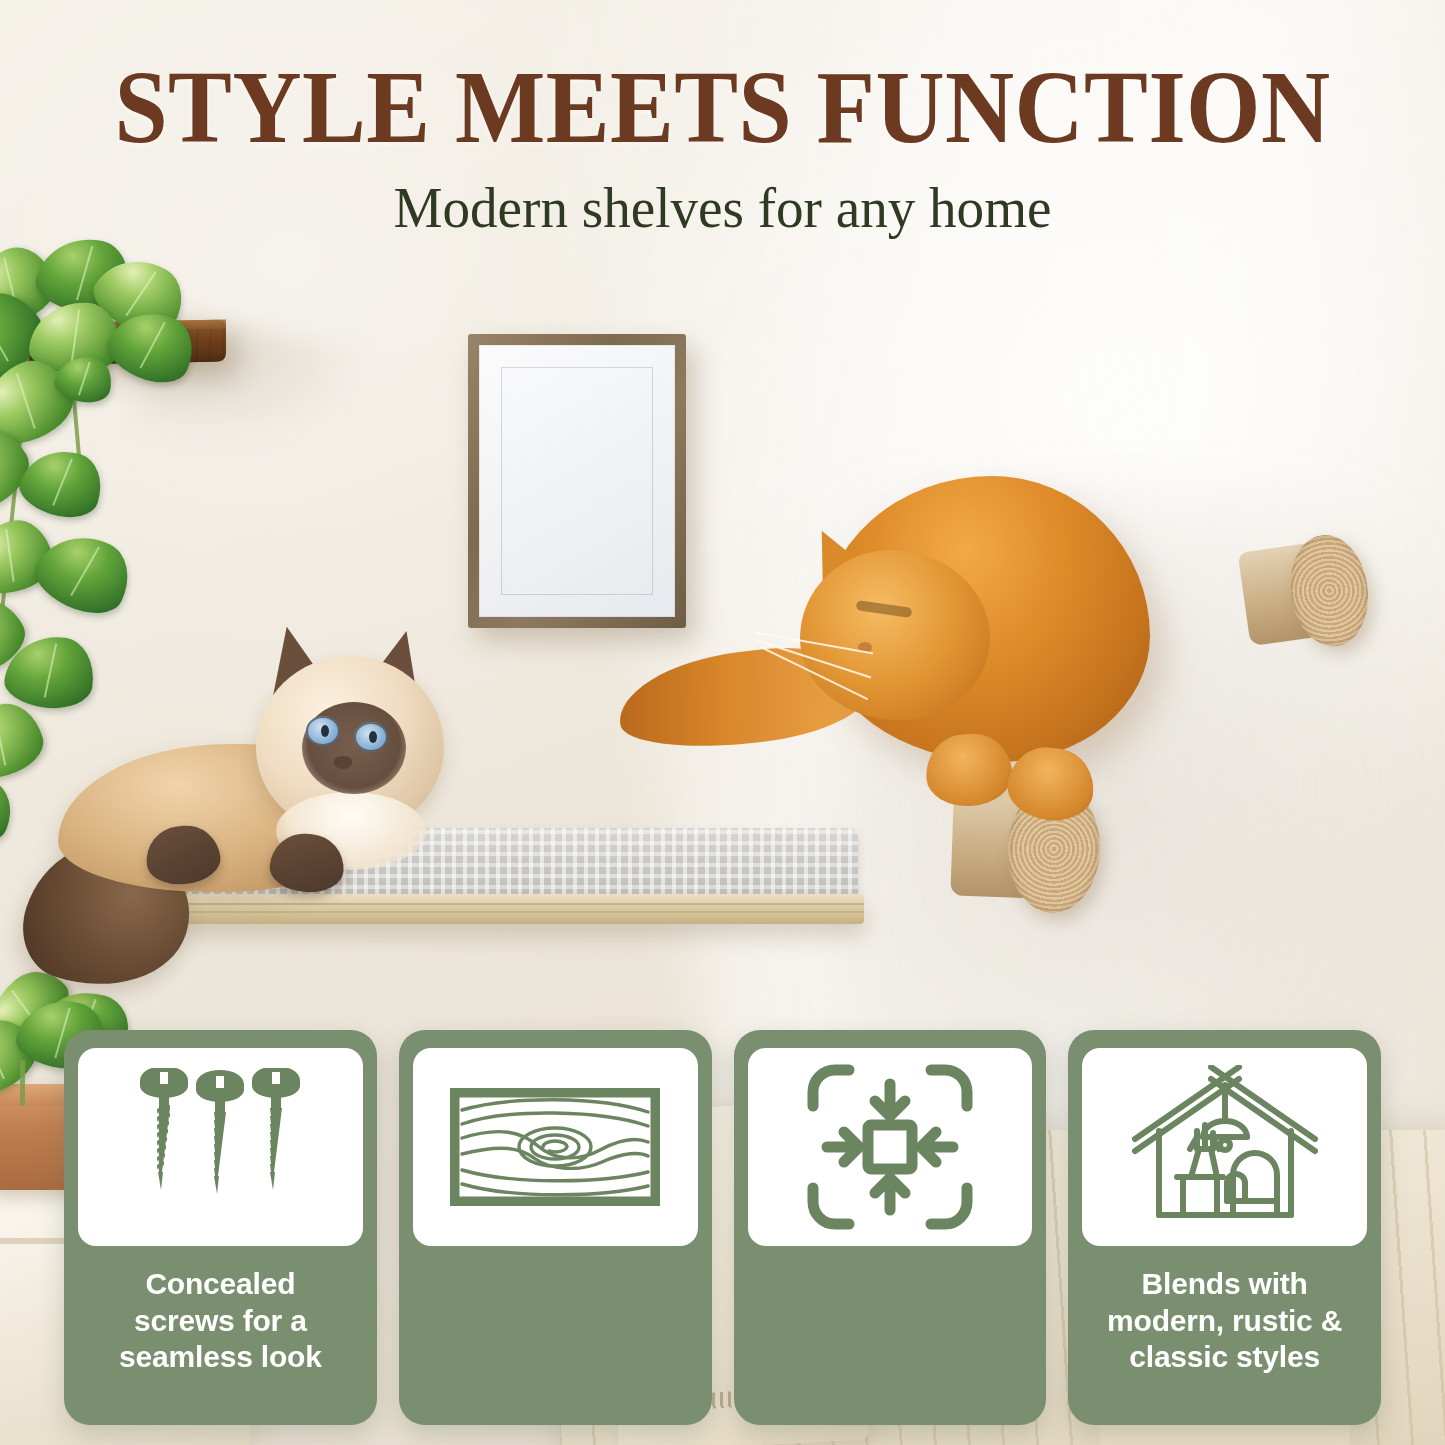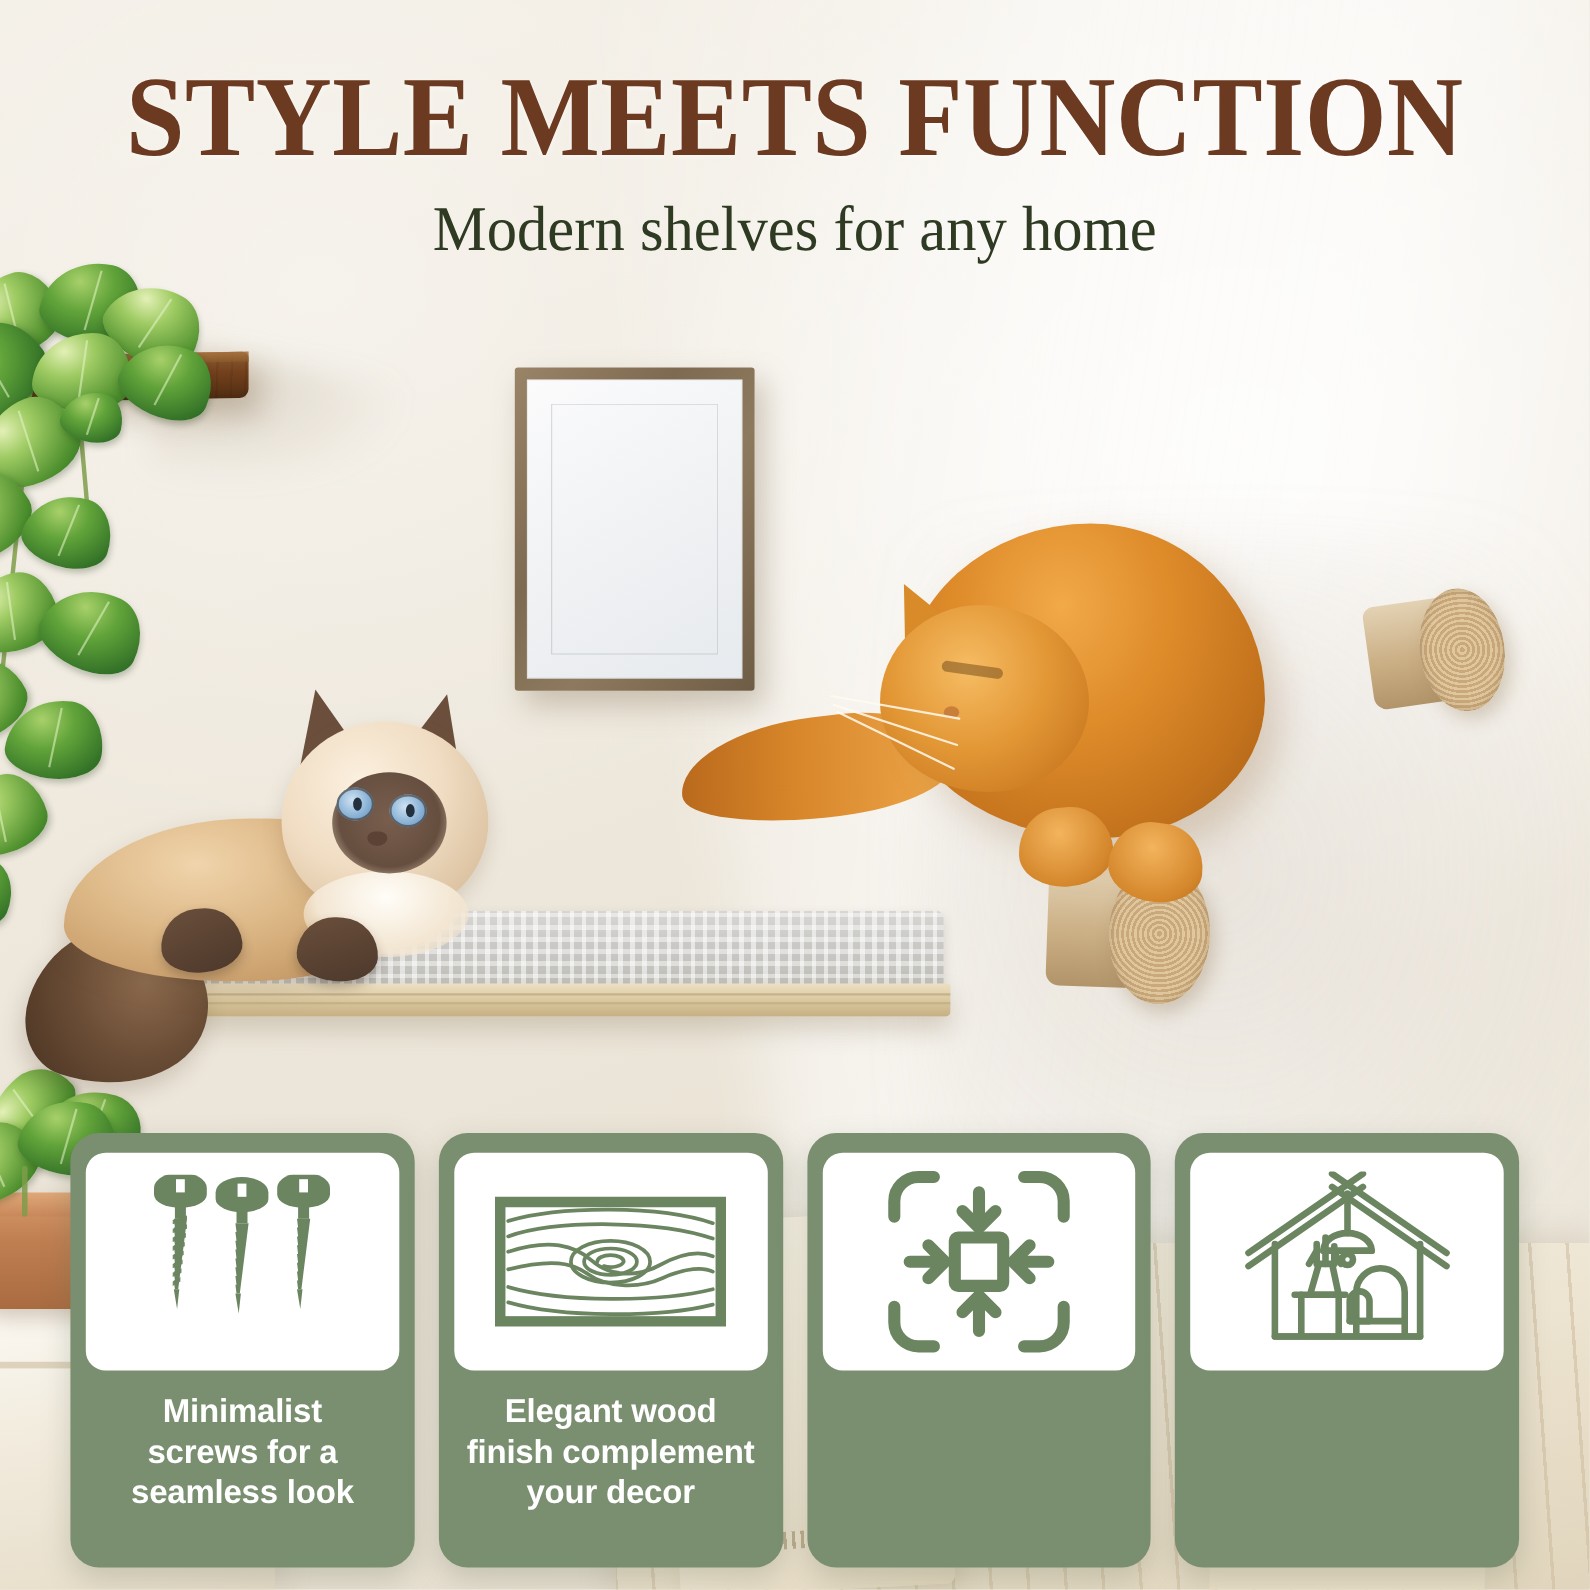--- a/index.html
+++ b/index.html
@@ -372,21 +372,21 @@
             <g transform="translate(118,0)">
               <path d="M0 12 a24 14 0 0 1 48 0 v6 a24 12 0 0 1 -48 0 z"></path>
               <rect x="20" y="4" width="8" height="12" fill="#fff"></rect>
               <rect x="19" y="22" width="10" height="18"></rect>
               <path d="M18 40 h12 l-1 8 h-10 z M18 48 h11 l-1 8 h-9 z M18 56 h10 l-1 8 h-8 z M18 64 h9 l-1 8 h-7 z M18 72 h8 l-1 8 h-6 z M18 80 h7 l-1 8 h-5 z M18 88 h6 l-1 8 h-4 z M18 96 h5 l-1 8 h-3 z"></path>
               <path d="M18 104 h5 l-2 18 l-3 -18 z"></path>
             </g>
           </g>
         </svg>
       </div>
-      <div class="cardtext">Minimalist
+      <div class="cardtext">Concealed
 screws for a
 seamless look</div>
     </div>
 
     <div class="card">
       <div class="iconbox">
         <svg width="210" height="118" viewBox="0 0 210 118">
           <rect x="3" y="3" width="204" height="112" fill="none" stroke="#6B8561" stroke-width="13"></rect>
           <g fill="none" stroke="#6B8561" stroke-width="3.4" stroke-linecap="round">
             <path d="M12 22 C60 8 150 8 198 24"></path>
@@ -394,23 +394,20 @@
             <path d="M12 50 C50 38 72 44 88 58 C104 72 128 74 150 62 C172 50 188 50 198 54"></path>
             <path d="M12 66 C52 56 70 60 84 70 C100 82 130 84 152 74 C174 64 190 64 198 68"></path>
             <path d="M12 82 C60 96 150 96 198 84"></path>
             <path d="M12 96 C60 110 150 110 198 98"></path>
             <ellipse cx="105" cy="59" rx="36" ry="19"></ellipse>
             <ellipse cx="105" cy="59" rx="24" ry="12"></ellipse>
             <path d="M93 59 a12 6 0 0 1 24 0 a12 6 0 0 1 -18 4"></path>
           </g>
         </svg>
       </div>
-      <div class="cardtext">Elegant wood
-finish complement
-your decor</div>
     </div>
 
     <div class="card">
       <div class="iconbox">
         <svg width="170" height="170" viewBox="0 0 170 170">
           <g fill="none" stroke="#6B8561" stroke-width="11" stroke-linecap="round" stroke-linejoin="round">
             <path d="M44 8 H30 A22 22 0 0 0 8 30 V44"></path>
             <path d="M126 8 H140 A22 22 0 0 1 162 30 V44"></path>
             <path d="M8 126 V140 A22 22 0 0 0 30 162 H44"></path>
             <path d="M162 126 V140 A22 22 0 0 1 140 162 H126"></path>
@@ -447,16 +444,19 @@
             <path d="M64 112 L72 84 H84 L90 112 Z"></path>
             <path d="M70 84 V66 M78 84 V60 M86 84 V68 M63 84 L70 72 M92 84 L85 72"></path>
 
             <path d="M106 110 A22 22 0 0 1 150 110 V148"></path>
             <path d="M106 110 V148"></path>
             <path d="M100 118 A9 9 0 0 1 118 118 V136 H100 Z"></path>
             <path d="M100 136 H150"></path>
           </g>
         </svg>
       </div>
+      <div class="cardtext">Blends with
+modern, rustic &amp;
+classic styles</div>
     </div>
 
   </div>
 </div>
 
 </body></html>

